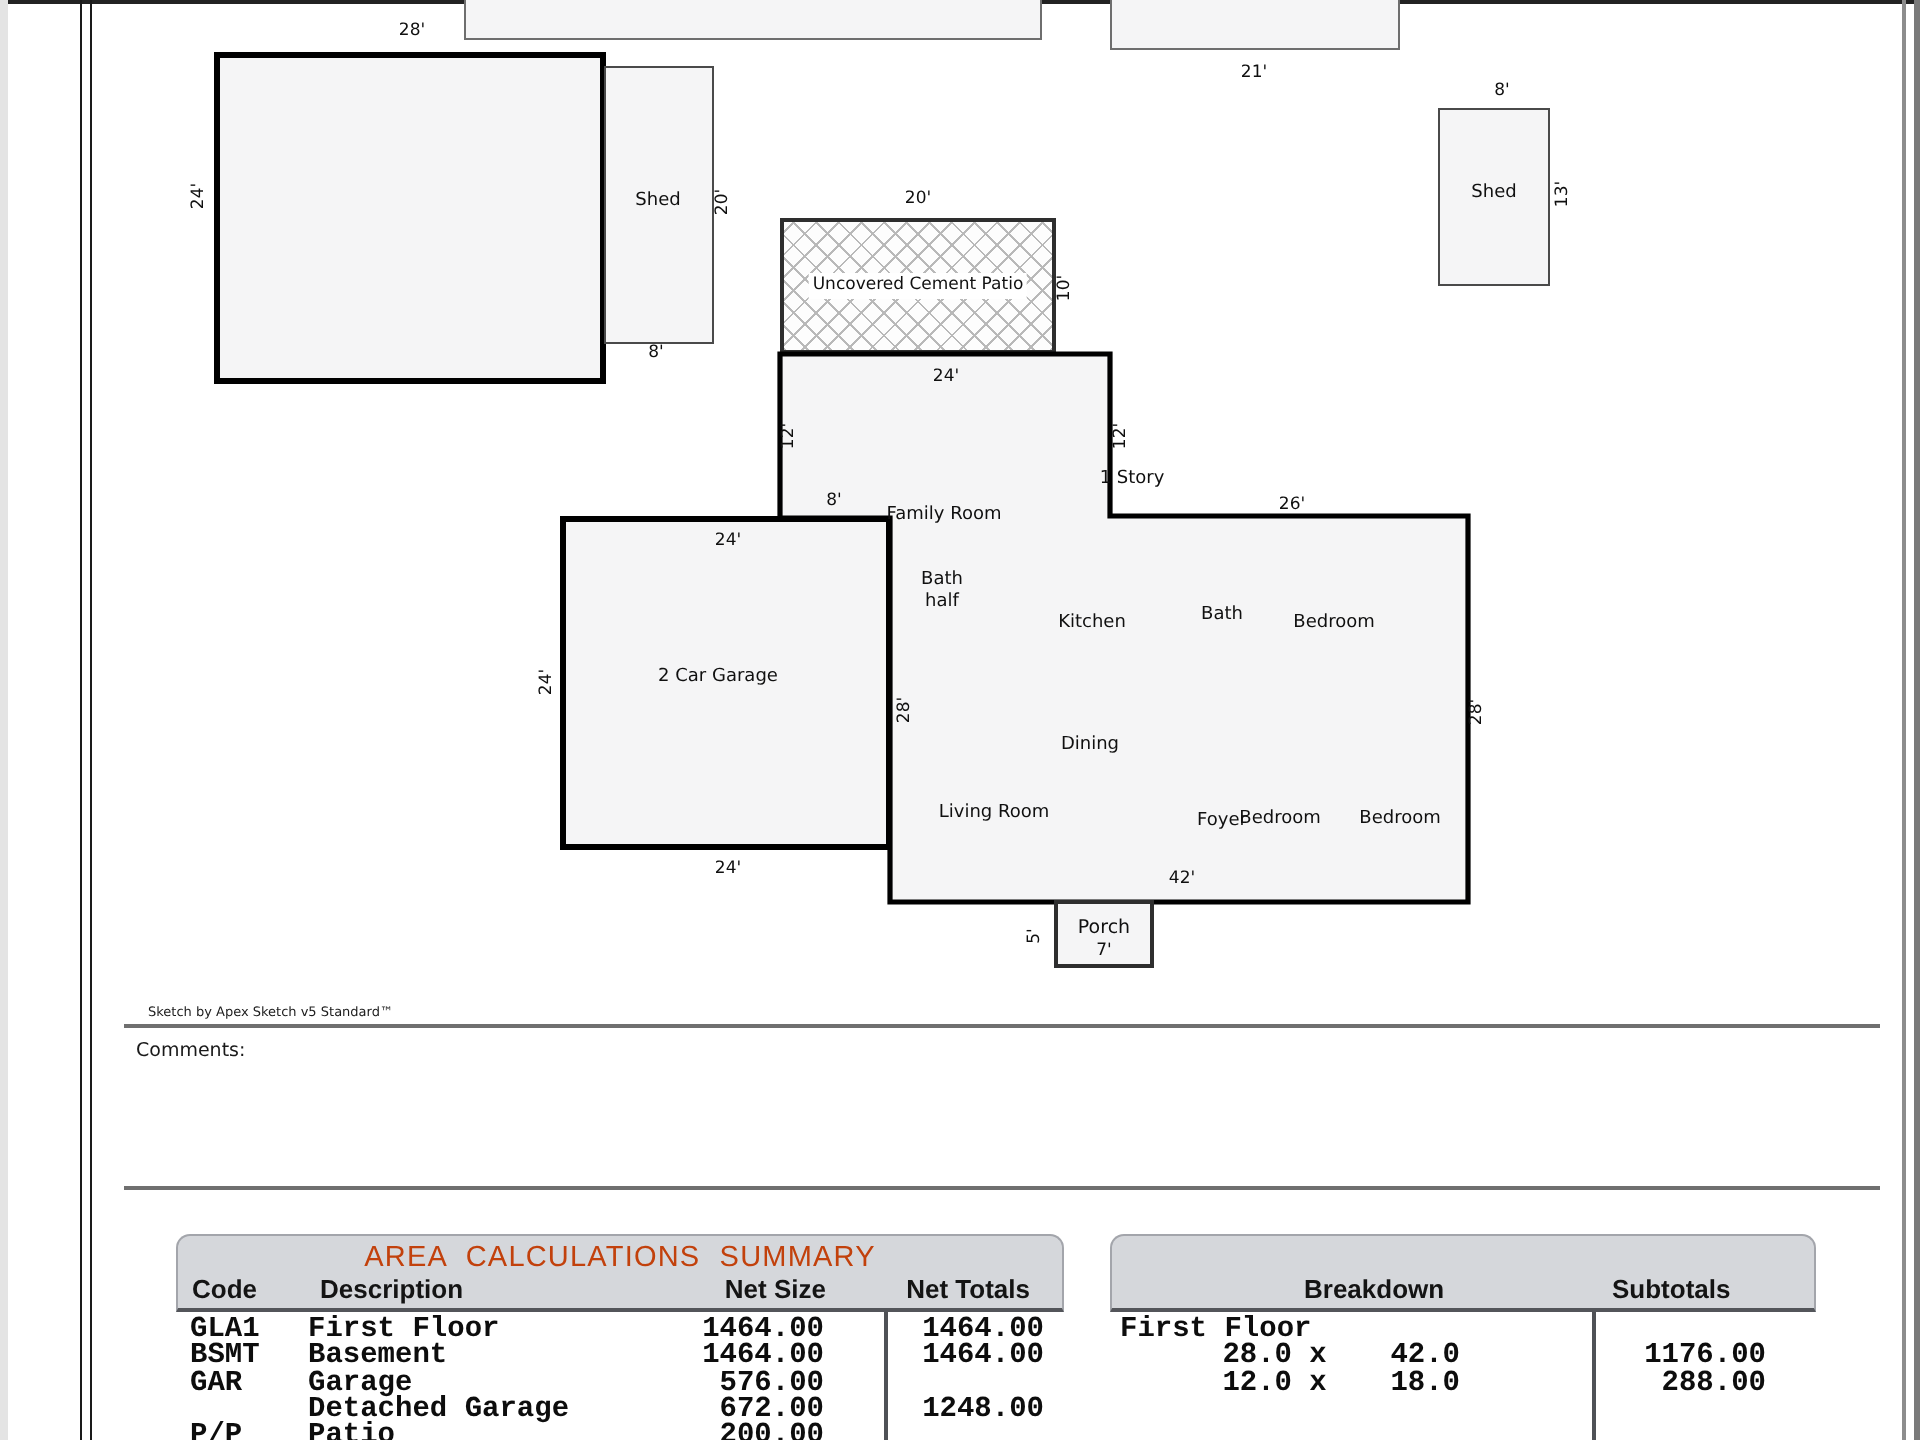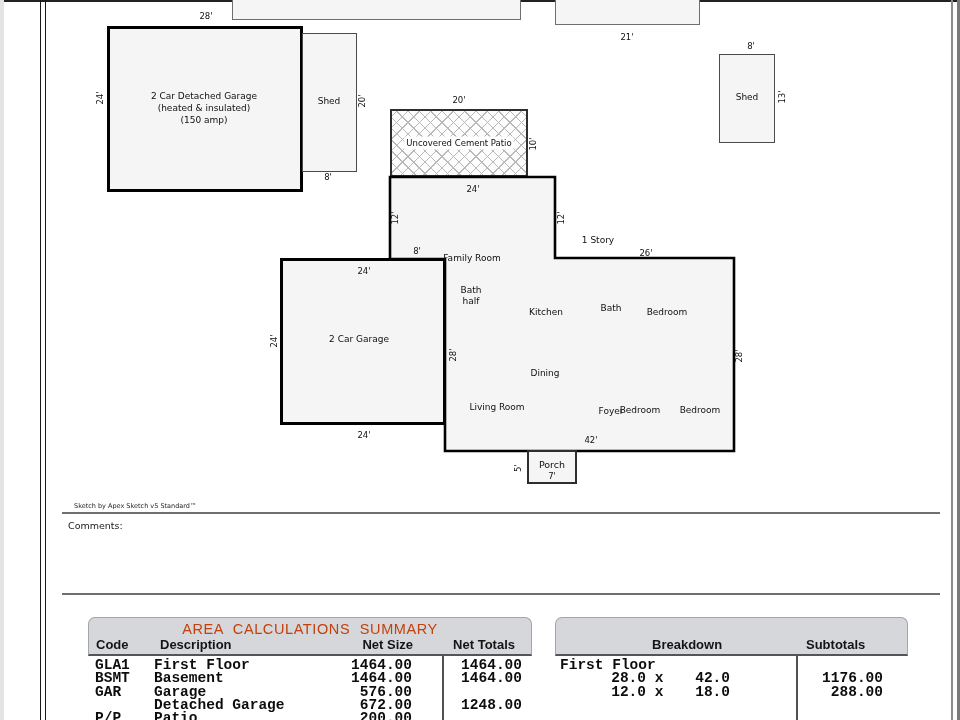--- a/index.html
+++ b/index.html
@@ -71,25 +71,20 @@
   <div class="vline g1" style="left:951px"></div>
   <div class="vline g2" style="left:957px"></div>
 
   <div style="position:absolute;left:0;top:0;width:960px;height:500px;">
 
     <div class="struct b-cut" style="left:232px;top:-8px;width:289px;height:28px;"></div>
     <div class="struct b-cut" style="left:555px;top:-8px;width:145px;height:33px;"></div>
     <div class="lbl dim" style="left:627px;top:37px;">21'</div>
 
     <div class="struct b-thick" style="left:107px;top:26px;width:196px;height:166px;"></div>
-    <div class="lbl center" style="left:204px;top:108px;line-height:12px;">
-      <div>2 Car Detached Garage</div>
-      <div>(heated &amp; insulated)</div>
-      <div>(150 amp)</div>
-    </div>
     <div class="lbl dim" style="left:206px;top:16px;">28'</div>
     <div class="lbl dim rot" style="left:100px;top:98px;">24'</div>
 
     <div class="struct b-thin" style="left:302px;top:33px;width:55px;height:139px;"></div>
     <div class="lbl" style="left:329px;top:101px;">Shed</div>
     <div class="lbl dim rot" style="left:362px;top:101px;">20'</div>
     <div class="lbl dim" style="left:328px;top:177px;">8'</div>
 
     <div class="struct b-thin" style="left:719px;top:54px;width:56px;height:89px;"></div>
     <div class="lbl dim" style="left:751px;top:46px;">8'</div>
@@ -108,21 +103,21 @@
     <div class="struct b-thick" style="left:280px;top:258px;width:166px;height:167px;"></div>
 
     <div class="struct b-med" style="left:527px;top:450px;width:50px;height:34px;"></div>
 
     <div class="lbl dim" style="left:473px;top:189px;">24'</div>
     <div class="lbl dim rot" style="left:395px;top:218px;">12'</div>
     <div class="lbl" style="left:472px;top:234px;margin-top:24px;">Family Room</div>
     <div class="lbl dim rot" style="left:561px;top:218px;">12'</div>
     <div class="lbl dim" style="left:417px;top:251px;">8'</div>
 
-    <div class="lbl" style="left:598px;top:240px;">1 Story</div>
+    <div class="lbl" style="left:566px;top:240px;">1 Story</div>
     <div class="lbl dim" style="left:646px;top:253px;">26'</div>
     <div class="lbl dim rot" style="left:453px;top:355px;">28'</div>
     <div class="lbl dim rot" style="left:739px;top:356px;">28'</div>
     <div class="lbl dim" style="left:591px;top:440px;">42'</div>
 
     <div class="lbl center" style="left:471px;top:296px;">
       <div>Bath</div>
       <div>half</div>
     </div>
     <div class="lbl" style="left:546px;top:312px;">Kitchen</div>

